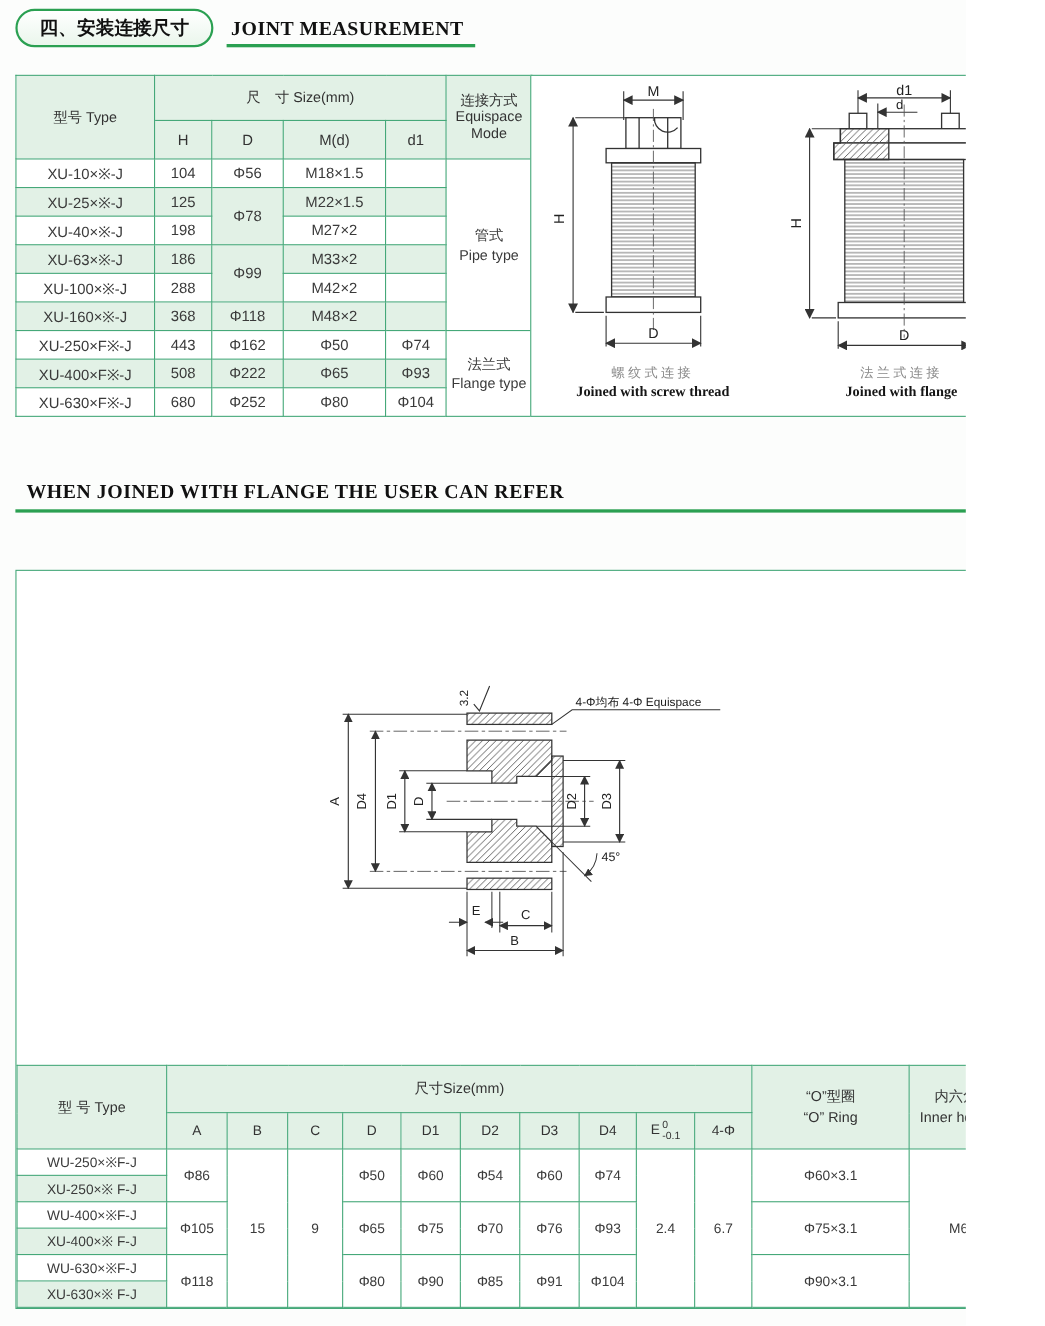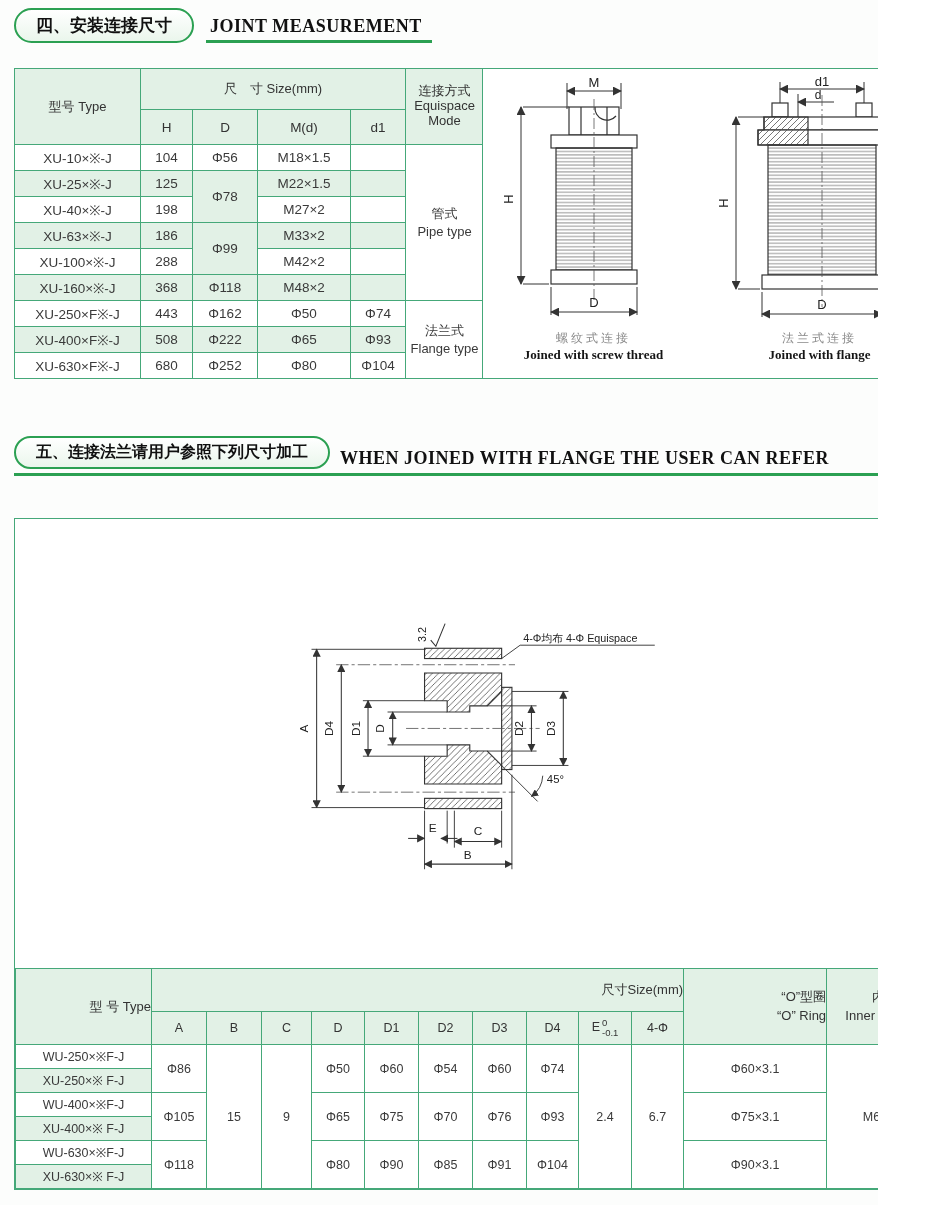--- a/index.html
+++ b/index.html
@@ -27,21 +27,21 @@
   td.w{background:#fff;}
 
   .t1{position:absolute;top:68px;left:14px;width:469px;font-size:13.5px;}
   .t1 thead tr.h1 th{height:40px;font-size:13px;}
   .t1 thead tr.h2 th{height:34px;font-size:13.5px;}
   .t1 tbody tr{height:26px;}
   .t1 .conn-h{font-size:12.5px;line-height:1.15;margin-top:16px;}
   .t1 .conn{font-size:13px;line-height:1.35;background:#fff;}
 
   .t2{position:absolute;left:0;bottom:0;width:922px;font-size:12.5px;}
-  .t2 thead tr.h1 th{height:42px;font-size:13px;text-align:right;}
+  .t2 thead tr.h1 th{height:42px;font-size:13px;}
   .t2 thead tr.h2 th{height:32px;}
   .t2 tbody tr{height:24px;}
   .t2 .two-line{line-height:1.4;font-size:12.5px;}
   .e-th{white-space:nowrap;}
   .e-th .tol{display:inline-flex;flex-direction:column;font-size:9.5px;
              line-height:1.05;vertical-align:middle;margin-left:2px;text-align:left;}
 
   
   .drawbox{position:absolute;top:68px;left:482px;width:454px;height:311px;
            border:1px solid #45a879;box-sizing:border-box;background:#fff;
@@ -251,23 +251,20 @@
         <text x="108" y="24" text-anchor="middle" font-size="12">d</text>
         <text x="18" y="128" text-anchor="middle" font-size="13" transform="rotate(-90 18 128)">H</text>
         <text x="112" y="234" text-anchor="middle" font-size="13">D</text>
       </svg>
       <div class="cap-zh">法兰式连接</div>
       <div class="cap-en">Joined with flange</div>
     </div>
   </div>
 
   <div class="sec-header s5h">
-    <div class="pill" style="font-size:16px;">
-      <span>五、连接法兰请用户参照下列尺寸加工</span>
-    </div>
     <div class="title-wrap">
       <div class="sec-title">WHEN JOINED WITH FLANGE THE USER CAN REFER</div>
     </div>
   </div>
 
   <div class="box5">
 
     <div class="draw5">
       <svg width="370" height="268" viewBox="0 0 360 260">
         <defs>

